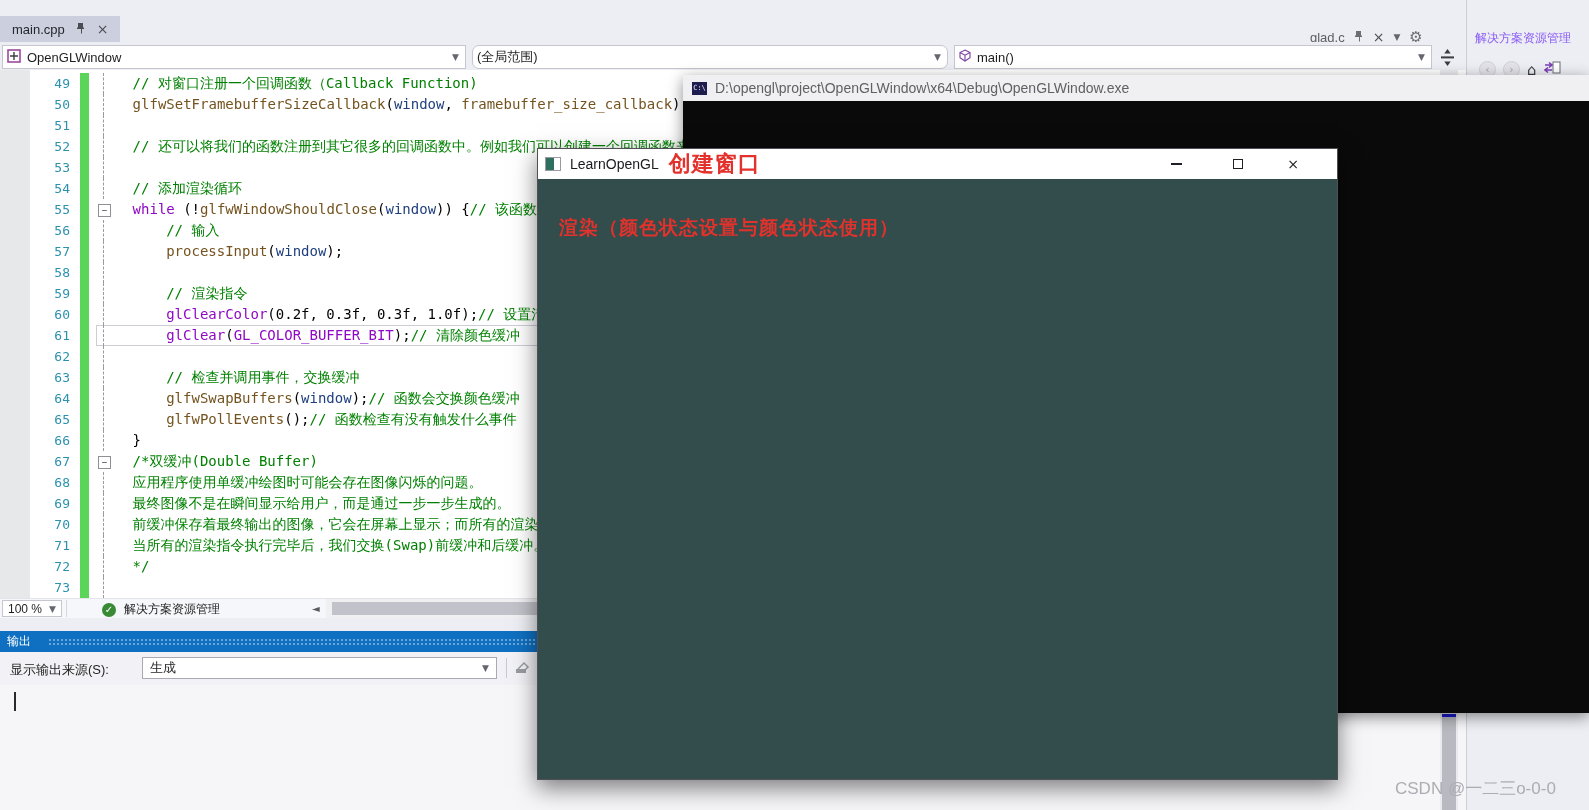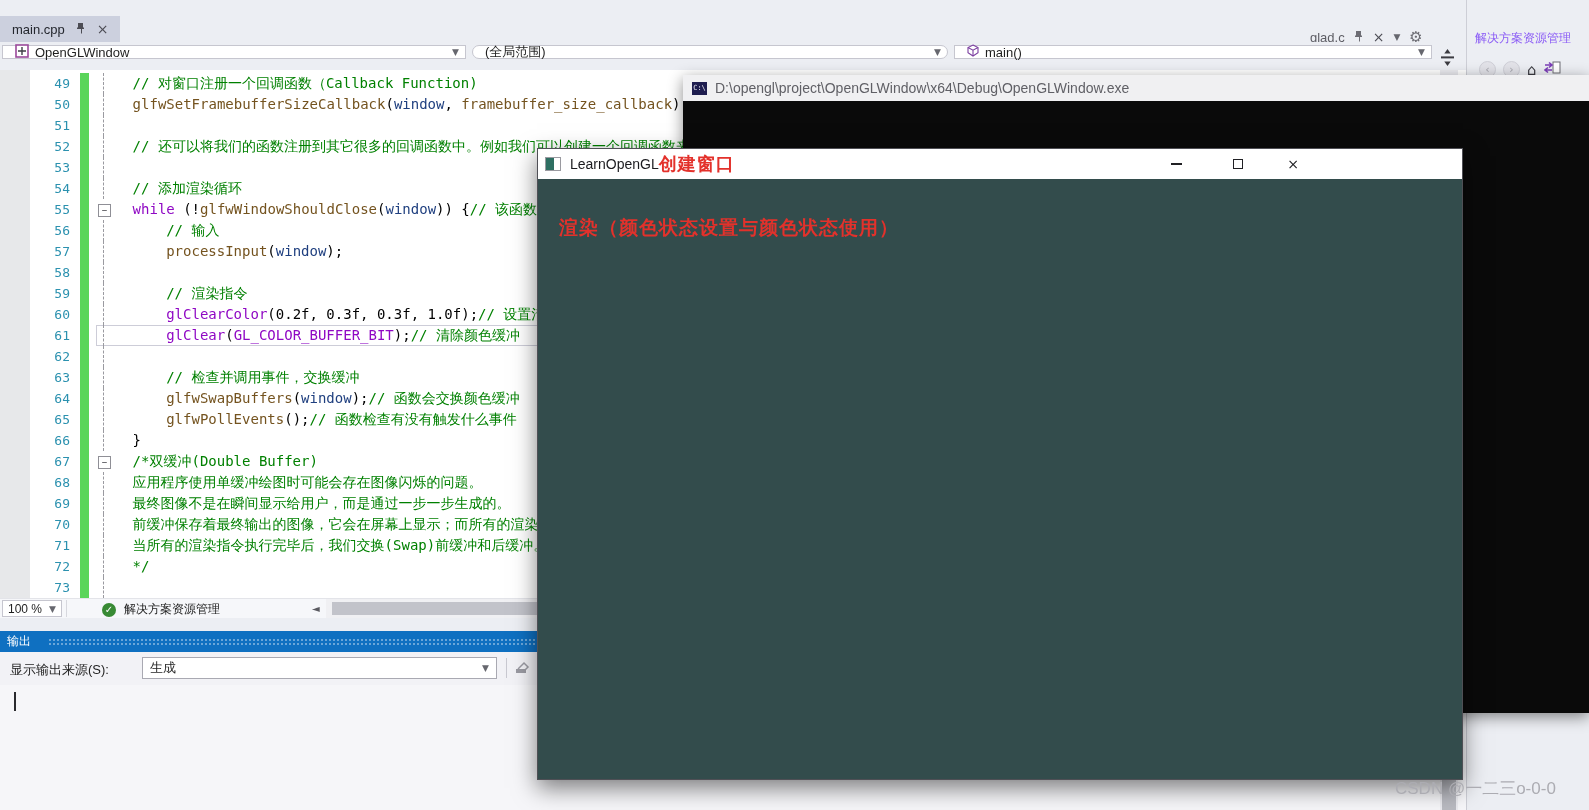--- a/index.html
+++ b/index.html
@@ -11,23 +11,23 @@
   .tab-main{position:absolute;left:0;top:0;height:26px;background:#ccd0de;display:flex;
     align-items:center;padding:0 12px;gap:11px;color:#24272e;font-size:13px;}
   .tab-right-group{position:absolute;left:1310px;top:10px;height:22px;display:flex;
     align-items:center;gap:9px;color:#5d5d64;font-size:13px;}
   .icon-x{color:#4c4c54;font-size:14px;line-height:14px;}
   .icon-arrow{color:#66676e;font-size:9px;}
   .icon-gear{color:#6d6d74;font-size:15px;}
 
   
   .navbar{position:absolute;left:0;top:42px;width:1466px;height:28px;background:#eceef3;}
-  .dd{position:absolute;top:3px;height:14px;background:#fff;border:1px solid #c6c6cf;
+  .dd{position:absolute;top:3px;height:24px;background:#fff;border:1px solid #c6c6cf;
     box-sizing:border-box;display:flex;align-items:center;font-size:13px;color:#1e1e1e;
-    padding:0 12px;gap:6px;}
+    padding:0 4px;gap:6px;}
   .dd .arrow{position:absolute;right:6px;color:#66676e;font-size:9px;}
   .split-btn{position:absolute;left:1438px;top:5px;width:18px;height:20px;display:flex;
     align-items:center;justify-content:center;}
 
   
   .editor{position:absolute;left:0;top:70px;width:1466px;height:528px;background:#fff;overflow:hidden;}
   .glyph-margin{position:absolute;left:0;top:0;width:30px;height:100%;background:#e7e8ea;}
   .code-lines{position:absolute;left:0;top:3px;width:100%;}
   .cl{position:relative;height:21px;white-space:pre;}
   .ln{position:absolute;left:0;top:0;width:70px;text-align:right;color:#2b91af;
@@ -92,29 +92,29 @@
   .console-win{position:absolute;left:683px;top:75px;width:906px;height:638px;z-index:10;
     box-shadow:0 4px 14px rgba(0,0,0,.45);}
   .console-title{height:26px;background:#f0f0f2;display:flex;align-items:center;
     padding-left:9px;gap:8px;}
   .cmd-icon{width:15px;height:13px;background:#1e1d4f;color:#e8e8f0;font-size:7px;
     line-height:13px;text-align:center;font-family:"DejaVu Sans Mono",monospace;}
   .console-title-text{font-size:14px;color:#606066;}
   .console-body{height:612px;background:#0a0a0a;}
 
   
-  .gl-win{position:absolute;left:537px;top:148px;width:926px;height:632px;z-index:20;
+  .gl-win{position:absolute;left:537px;top:148px;width:801px;height:632px;z-index:20;
     border:1px solid #4f4f55;box-sizing:border-box;background:#334C4C;
     box-shadow:0 8px 22px rgba(0,0,0,.5);}
   .gl-title{height:30px;background:#fff;position:relative;display:flex;align-items:center;
     padding-left:7px;}
   .gl-icon{width:16px;height:14px;border:1px solid #9a9aa0;box-sizing:border-box;
     background:linear-gradient(90deg,#2e6f62 0 60%,#fff 60%);}
   .gl-title-text{margin-left:9px;font-size:14px;color:#1b1b1f;}
-  .gl-red-note{margin-left:0;font-size:18px;font-weight:bold;color:#e3312b;letter-spacing:1px;}
+  .gl-red-note{margin-left:10px;font-size:22px;font-weight:bold;color:#e3312b;letter-spacing:1px;}
   .gl-btn{position:absolute;top:0;width:34px;height:30px;display:flex;align-items:center;
     justify-content:center;color:#202024;}
   .btn-min-bar{width:11px;height:1.5px;background:#202024;}
   .btn-max-box{width:10px;height:10px;border:1px solid #202024;box-sizing:border-box;}
   .gl-body-text{padding:36px 8px 0 21px;font-size:19px;font-weight:bold;color:#e3312b;letter-spacing:1px;}
 
   .watermark{position:absolute;left:1395px;top:777px;font-size:17px;color:#acacb2;z-index:30;}
 </style>
 </head>
 <body>

